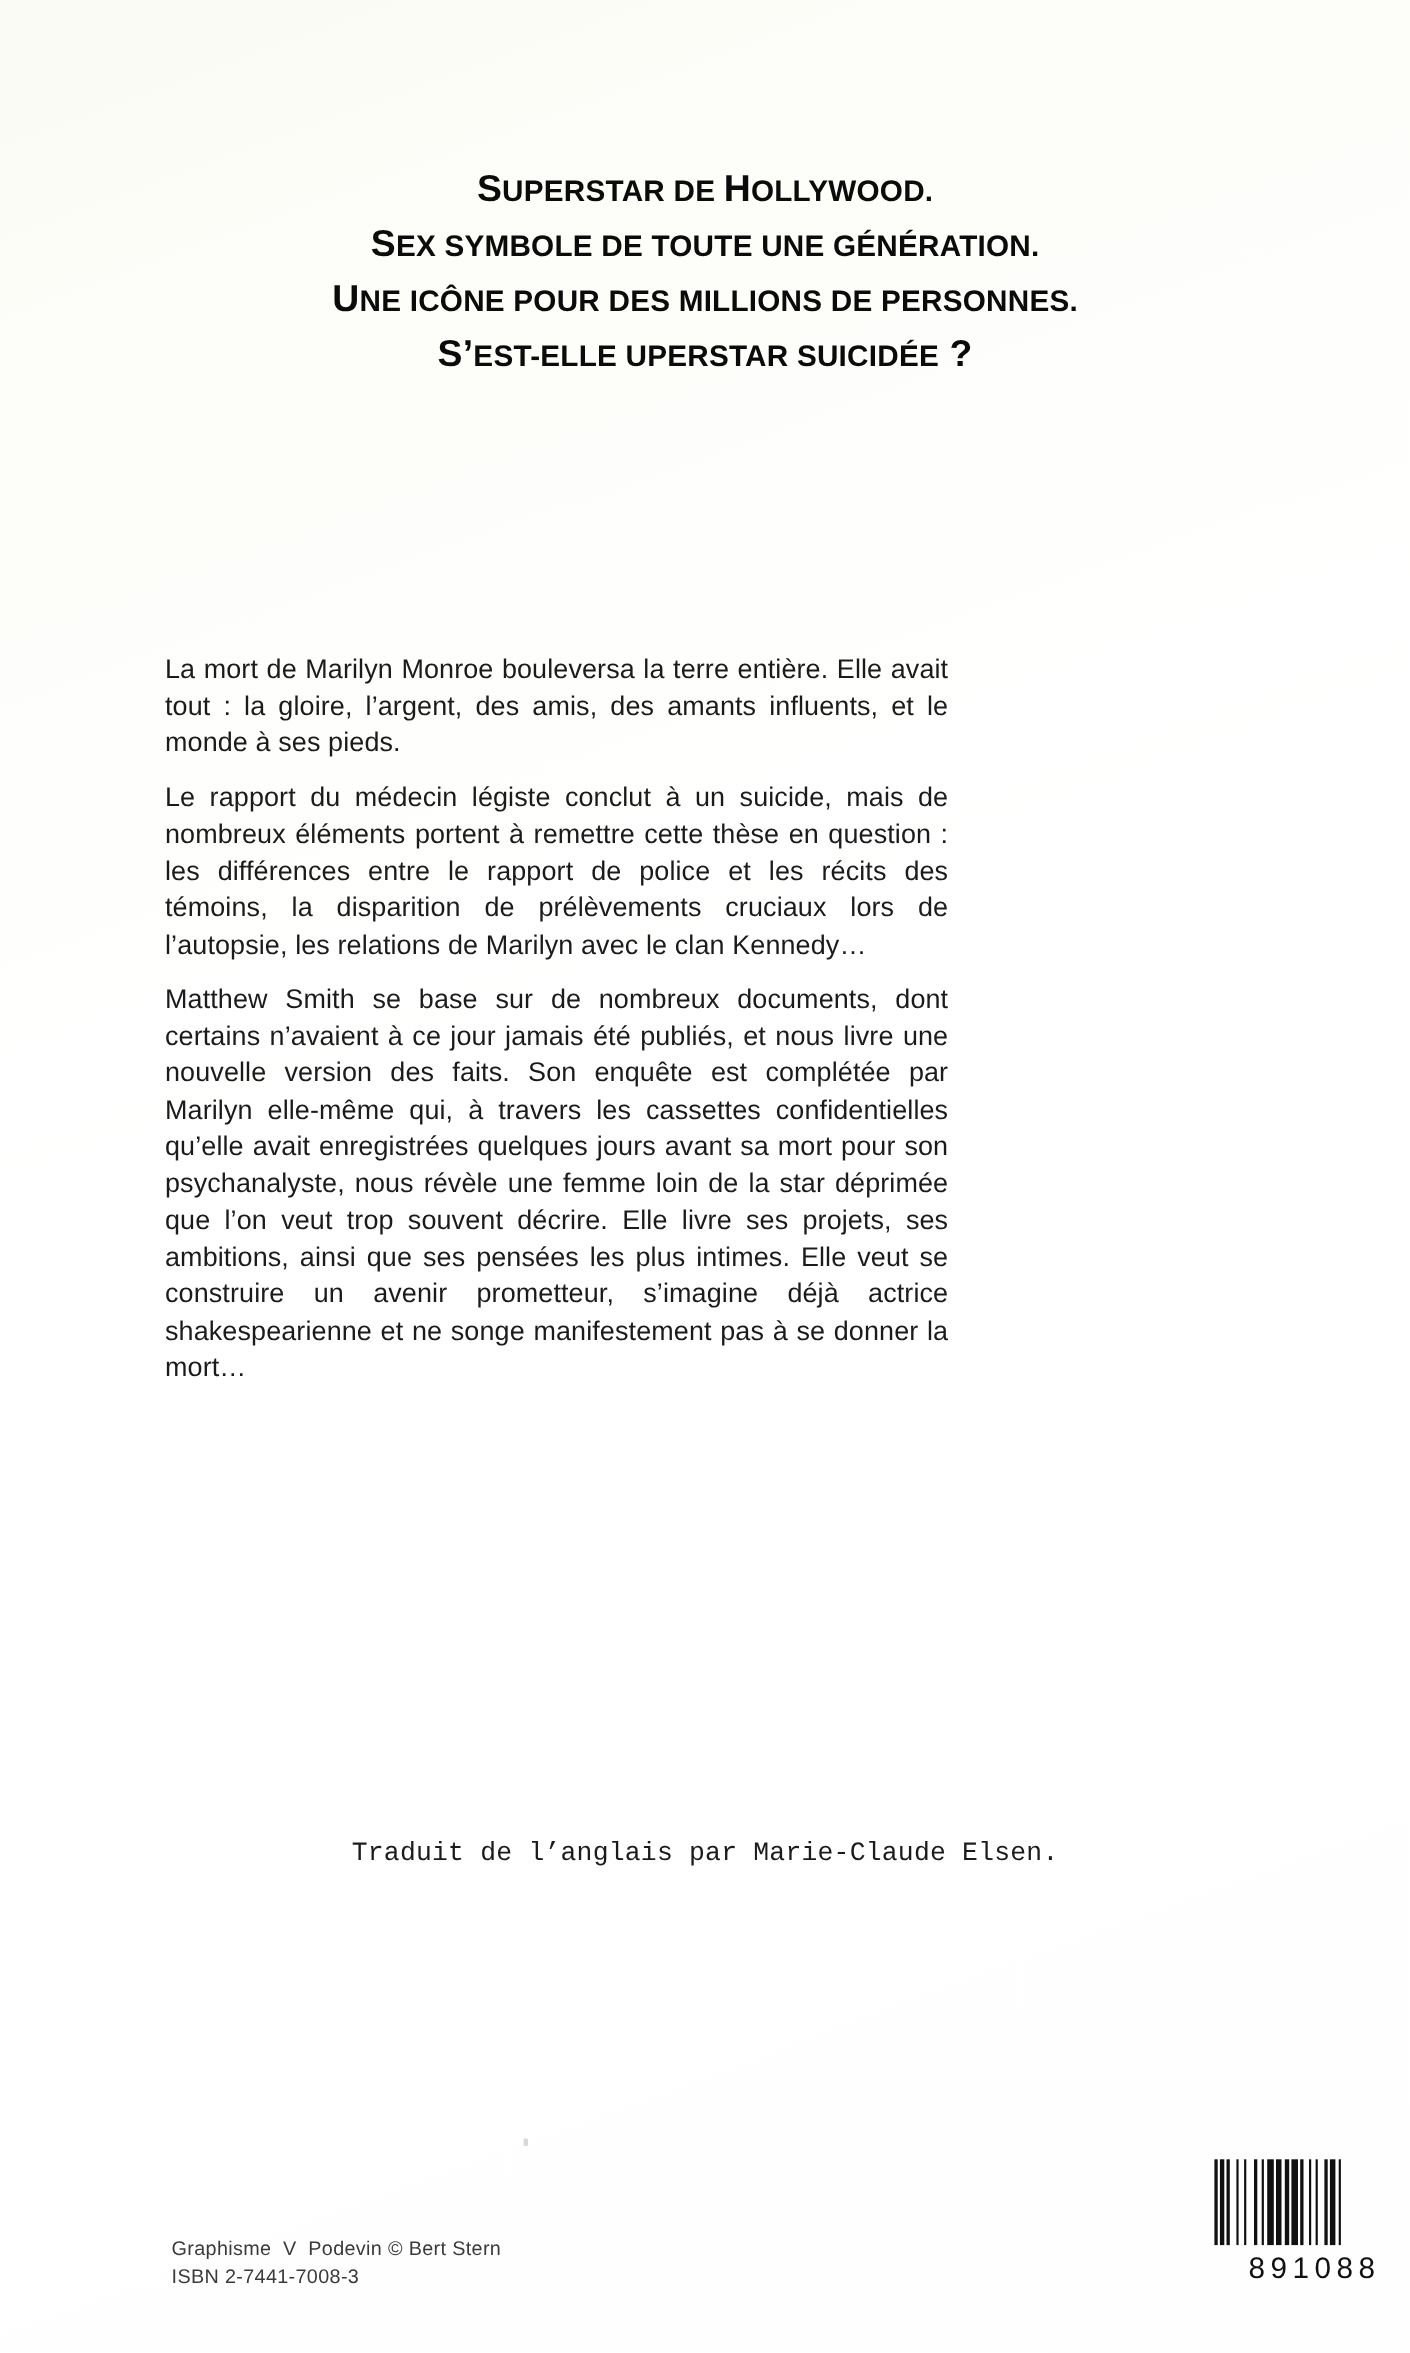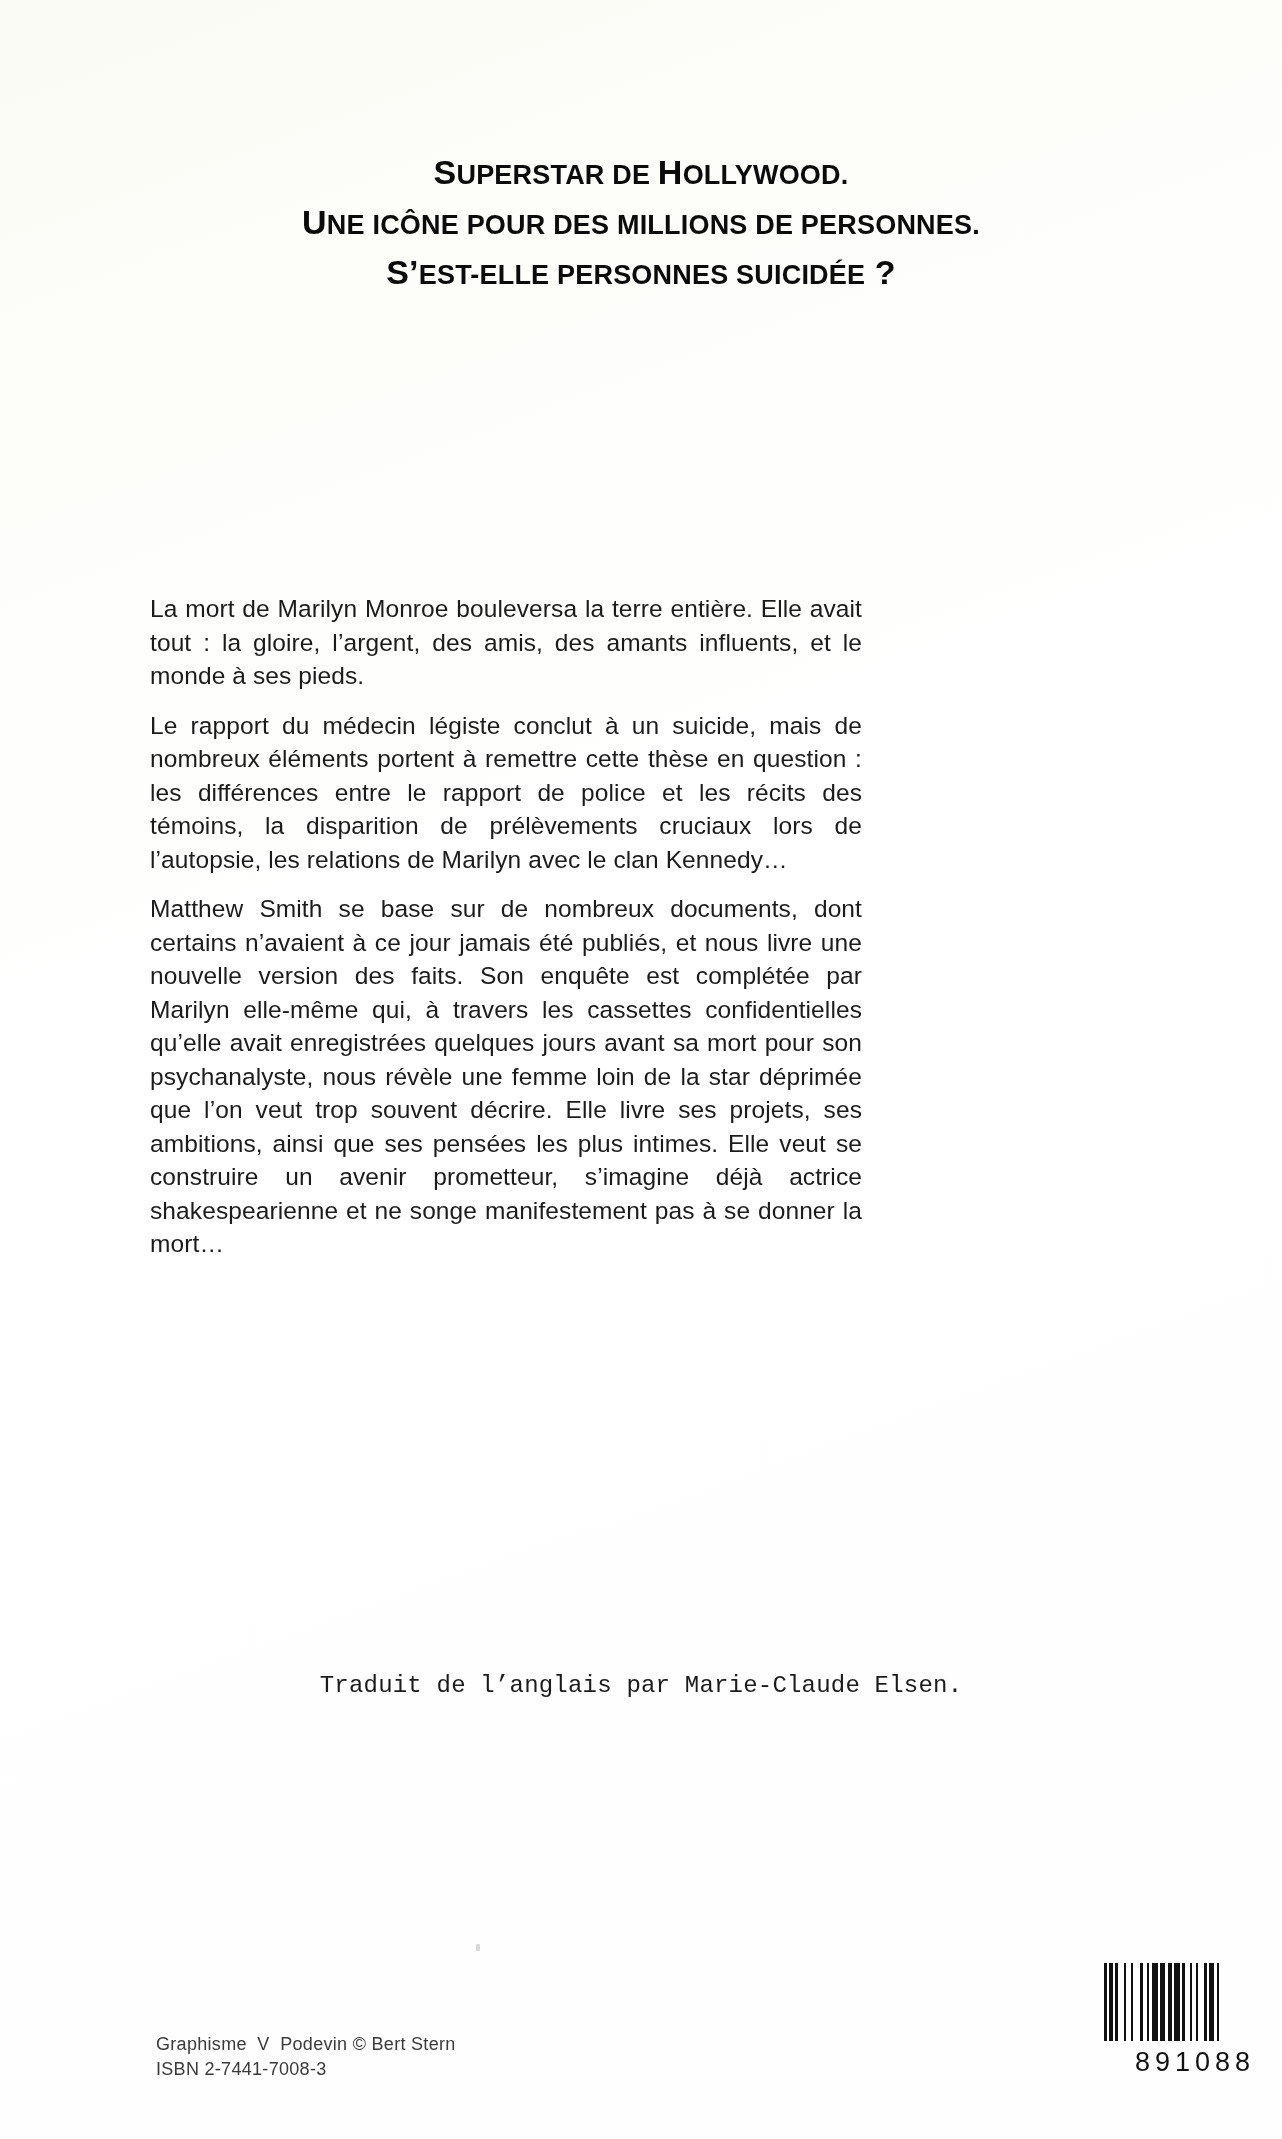--- a/index.html
+++ b/index.html
@@ -148,22 +148,23 @@
     border-radius: 1px;
   }
 </style>
 </head>
 <body>
 
 <div class="page">
 
   <div class="headline">
     <span class="headline-line"><span class="cap">S</span><span class="sc">UPERSTAR </span><span class="sc">DE </span><span class="cap">H</span><span class="sc">OLLYWOOD.</span></span>
+    <span class="headline-line"><span class="cap">S</span><span class="sc">EX SYMBOLE DE TOUTE UNE GÉNÉRATION.</span></span>
     <span class="headline-line"><span class="cap">U</span><span class="sc">NE ICÔNE POUR DES MILLIONS DE PERSONNES.</span></span>
-    <span class="headline-line"><span class="cap">S</span><span class="cap">’</span><span class="sc">EST-ELLE PERSONNES SUICIDÉE</span><span class="qm"> ?</span></span>
+    <span class="headline-line"><span class="cap">S</span><span class="cap">’</span><span class="sc">EST-ELLE UPERSTAR SUICIDÉE</span><span class="qm"> ?</span></span>
   </div>
 
   <div class="body-copy">
     <p class="last-line-natural">La mort de Marilyn Monroe bouleversa la terre entière. Elle avait tout&nbsp;: la gloire, l’argent, des amis, des amants influents, et le monde à ses pieds.</p>
     <p class="last-line-natural">Le rapport du médecin légiste conclut à un suicide, mais de nombreux éléments portent à remettre cette thèse en question&nbsp;: les différences entre le rapport de police et les récits des témoins, la disparition de prélèvements cruciaux lors de l’autopsie, les relations de Marilyn avec le clan Kennedy…</p>
     <p class="last-line-natural">Matthew Smith se base sur de nombreux documents, dont certains n’avaient à ce jour jamais été publiés, et nous livre une nouvelle version des faits. Son enquête est complétée par Marilyn elle-même qui, à travers les cassettes confidentielles qu’elle avait enregistrées quelques jours avant sa mort pour son psychanalyste, nous révèle une femme loin de la star déprimée que l’on veut trop souvent décrire. Elle livre ses projets, ses ambitions, ainsi que ses pensées les plus intimes. Elle veut se construire un avenir prometteur, s’imagine déjà actrice shakespearienne et ne songe manifestement pas à se donner la mort…</p>
   </div>
 
   <div class="translator">Traduit de l’anglais par Marie-Claude Elsen.</div>
 

